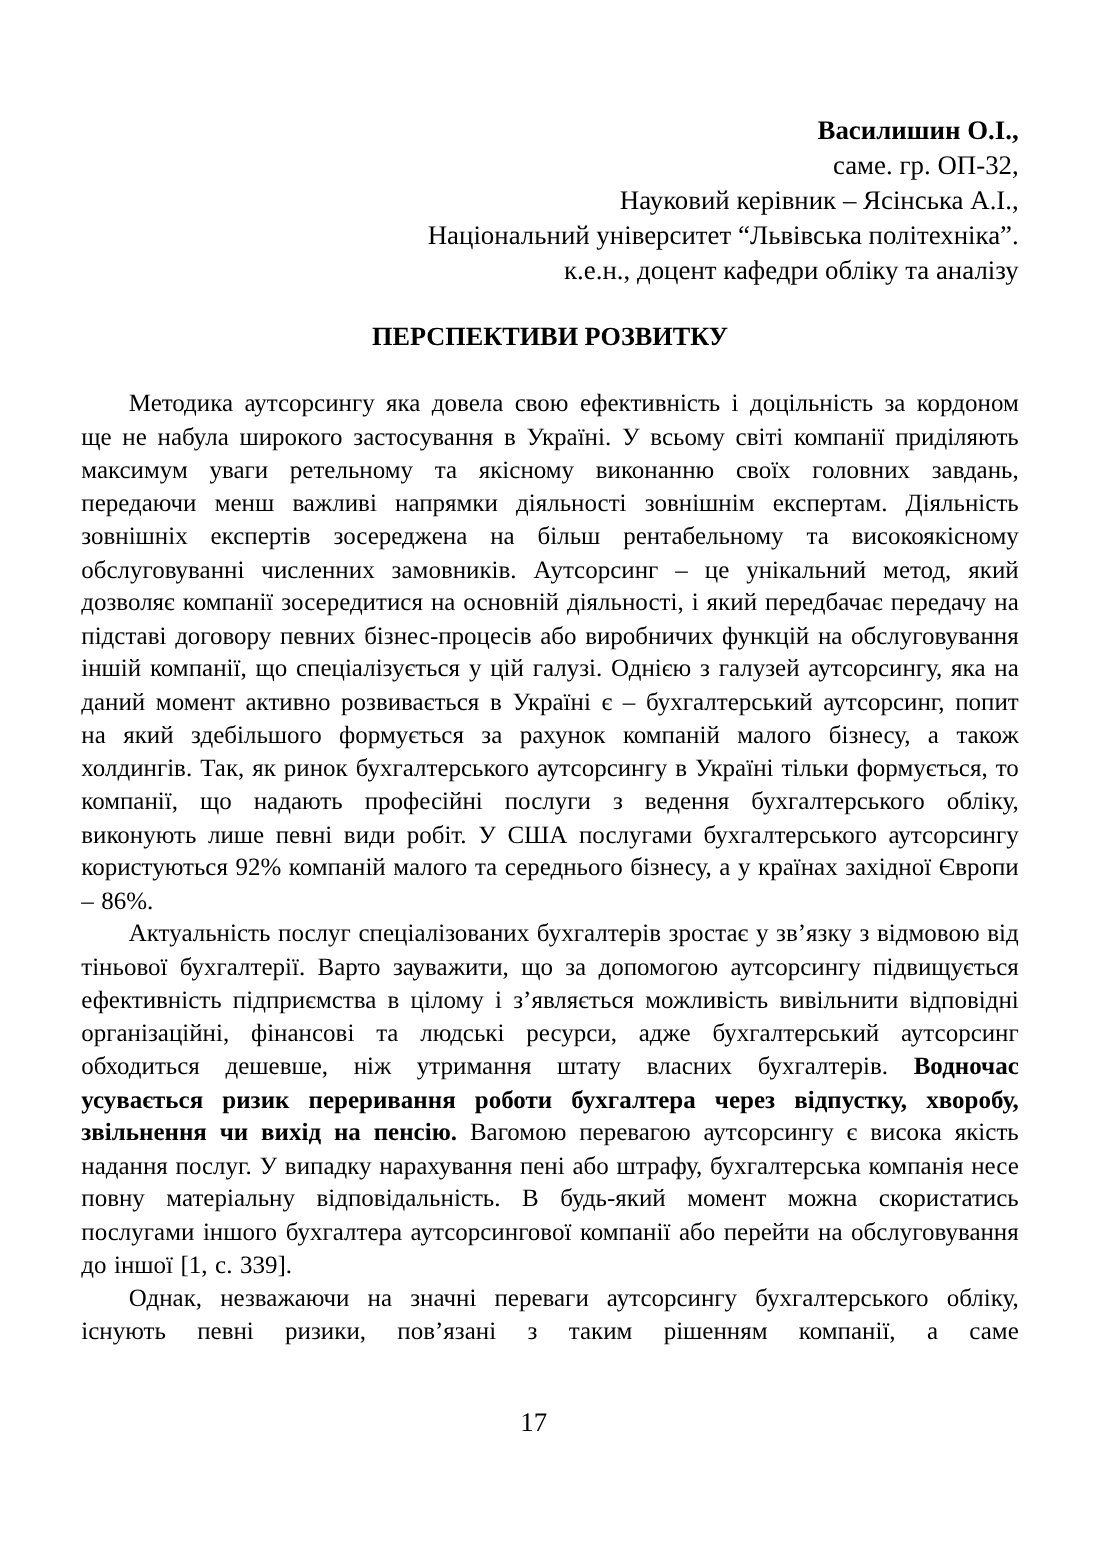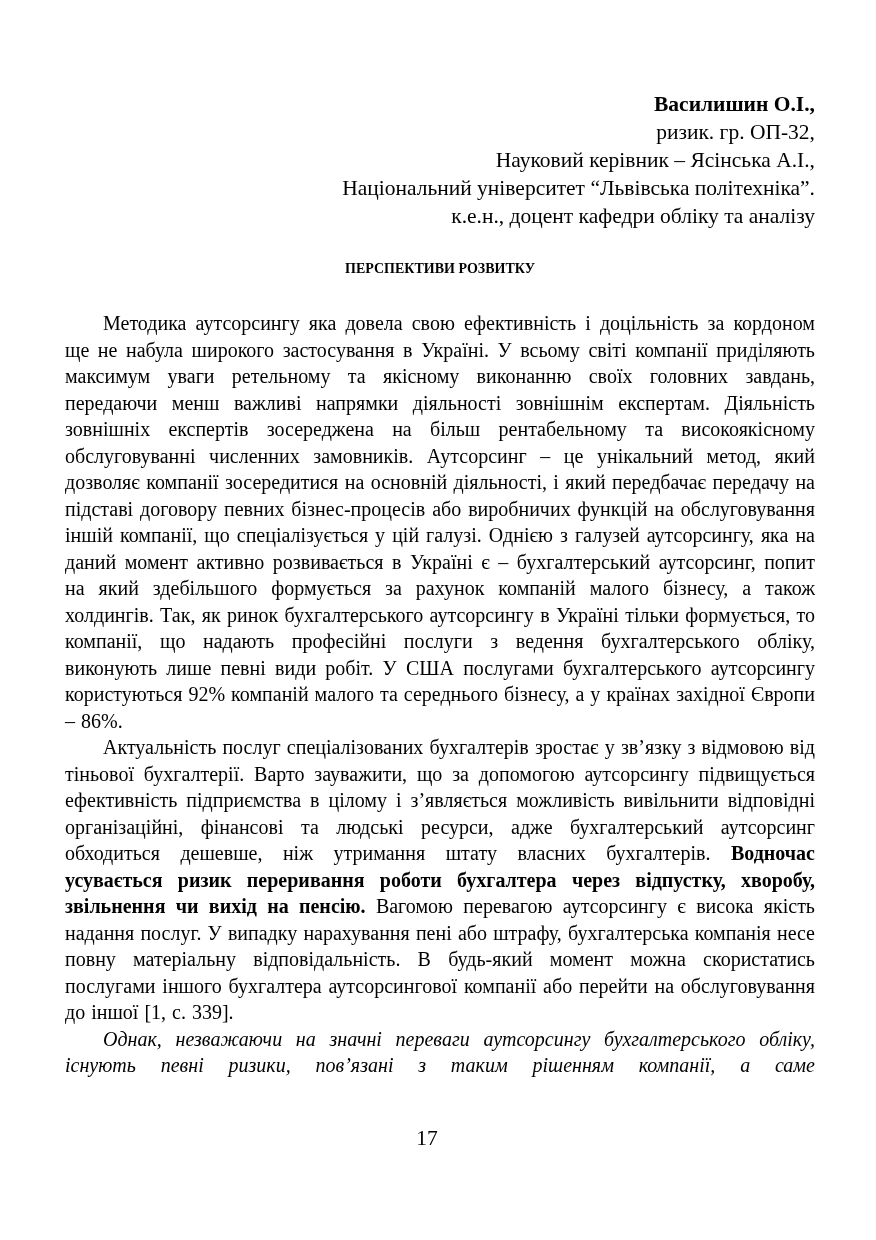--- a/index.html
+++ b/index.html
@@ -20,54 +20,54 @@
   }
   .byline {
     text-align: right;
     font-size: 21.5px;
     line-height: 28px;
   }
   .byline-line.bold { font-weight: bold; }
   .title {
     margin: 25px 30px 0 30px;
     text-align: center;
-    font-size: 14px;
+    font-size: 21px;
     line-height: 28px;
     font-weight: bold;
   }
   .content {
     margin-top: 27px;
     font-size: 20px;
     line-height: 26.5px;
     text-align: justify;
   }
   .para {
     margin: 0;
     text-indent: 38px;
     word-spacing: 1px;
   }
   
-  .para:nth-child(3) { text-align-last: justify; font-style: italic; }
+  .para:nth-child(3) { text-align-last: justify; }
   .bold { font-weight: bold; text-align: right; }
   .page-number {
     position: absolute;
     left: 52px;
     width: 750px;
     top: 1126px;
     text-align: center;
     font-size: 21.5px;
   }
 </style>
 </head>
 <body>
 
 <div class="page">
   <div class="byline">
       <div class="byline-line bold">Василишин О.І.,</div>
-      <div class="byline-line">ризик. гр. ОП-32,</div>
+      <div class="byline-line">саме. гр. ОП-32,</div>
       <div class="byline-line">Науковий керівник – Ясінська А.І.,</div>
       <div class="byline-line">Національний університет “Львівська політехніка”.</div>
       <div class="byline-line">к.е.н., доцент кафедри обліку та аналізу</div>
     </div>
   <div class="title">
       <div>ПЕРСПЕКТИВИ РОЗВИТКУ</div>
     </div>
   <div class="content">
       <p class="para"><span>Методика аутсорсингу яка довела свою ефективність і доцільність за кордоном ще не набула широкого застосування в Україні. У всьому світі компанії приділяють максимум уваги ретельному та якісному виконанню своїх головних завдань, передаючи менш важливі напрямки діяльності зовнішнім експертам. Діяльність зовнішніх експертів зосереджена на більш рентабельному та високоякісному обслуговуванні численних замовників. Аутсорсинг – це унікальний метод, який дозволяє компанії зосередитися на основній діяльності, і який передбачає передачу на підставі договору певних бізнес-процесів або виробничих функцій на обслуговування іншій компанії, що спеціалізується у цій галузі. Однією з галузей аутсорсингу, яка на даний момент активно розвивається в Україні є – бухгалтерський аутсорсинг, попит на який здебільшого формується за рахунок компаній малого бізнесу, а також холдингів. Так, як ринок бухгалтерського аутсорсингу в Україні тільки формується, то компанії, що надають професійні послуги з ведення бухгалтерського обліку, виконують лише певні види робіт. У США послугами бухгалтерського аутсорсингу користуються 92% компаній малого та середнього бізнесу, а у країнах західної Європи – 86%.</span></p>
       <p class="para"><span>Актуальність послуг спеціалізованих бухгалтерів зростає у зв’язку з відмовою від тіньової бухгалтерії. Варто зауважити, що за допомогою аутсорсингу підвищується ефективність підприємства в цілому і з’являється можливість вивільнити відповідні організаційні, фінансові та людські ресурси, адже бухгалтерський аутсорсинг обходиться дешевше, ніж утримання штату власних бухгалтерів. </span><span class="bold">Водночас усувається ризик переривання роботи бухгалтера через відпустку, хворобу, звільнення чи вихід на пенсію.</span><span> Вагомою перевагою аутсорсингу є висока якість надання послуг. У випадку нарахування пені або штрафу, бухгалтерська компанія несе повну матеріальну відповідальність. В будь-який момент можна скористатись послугами іншого бухгалтера аутсорсингової компанії або перейти на обслуговування до іншої [1, с. 339].</span></p>

